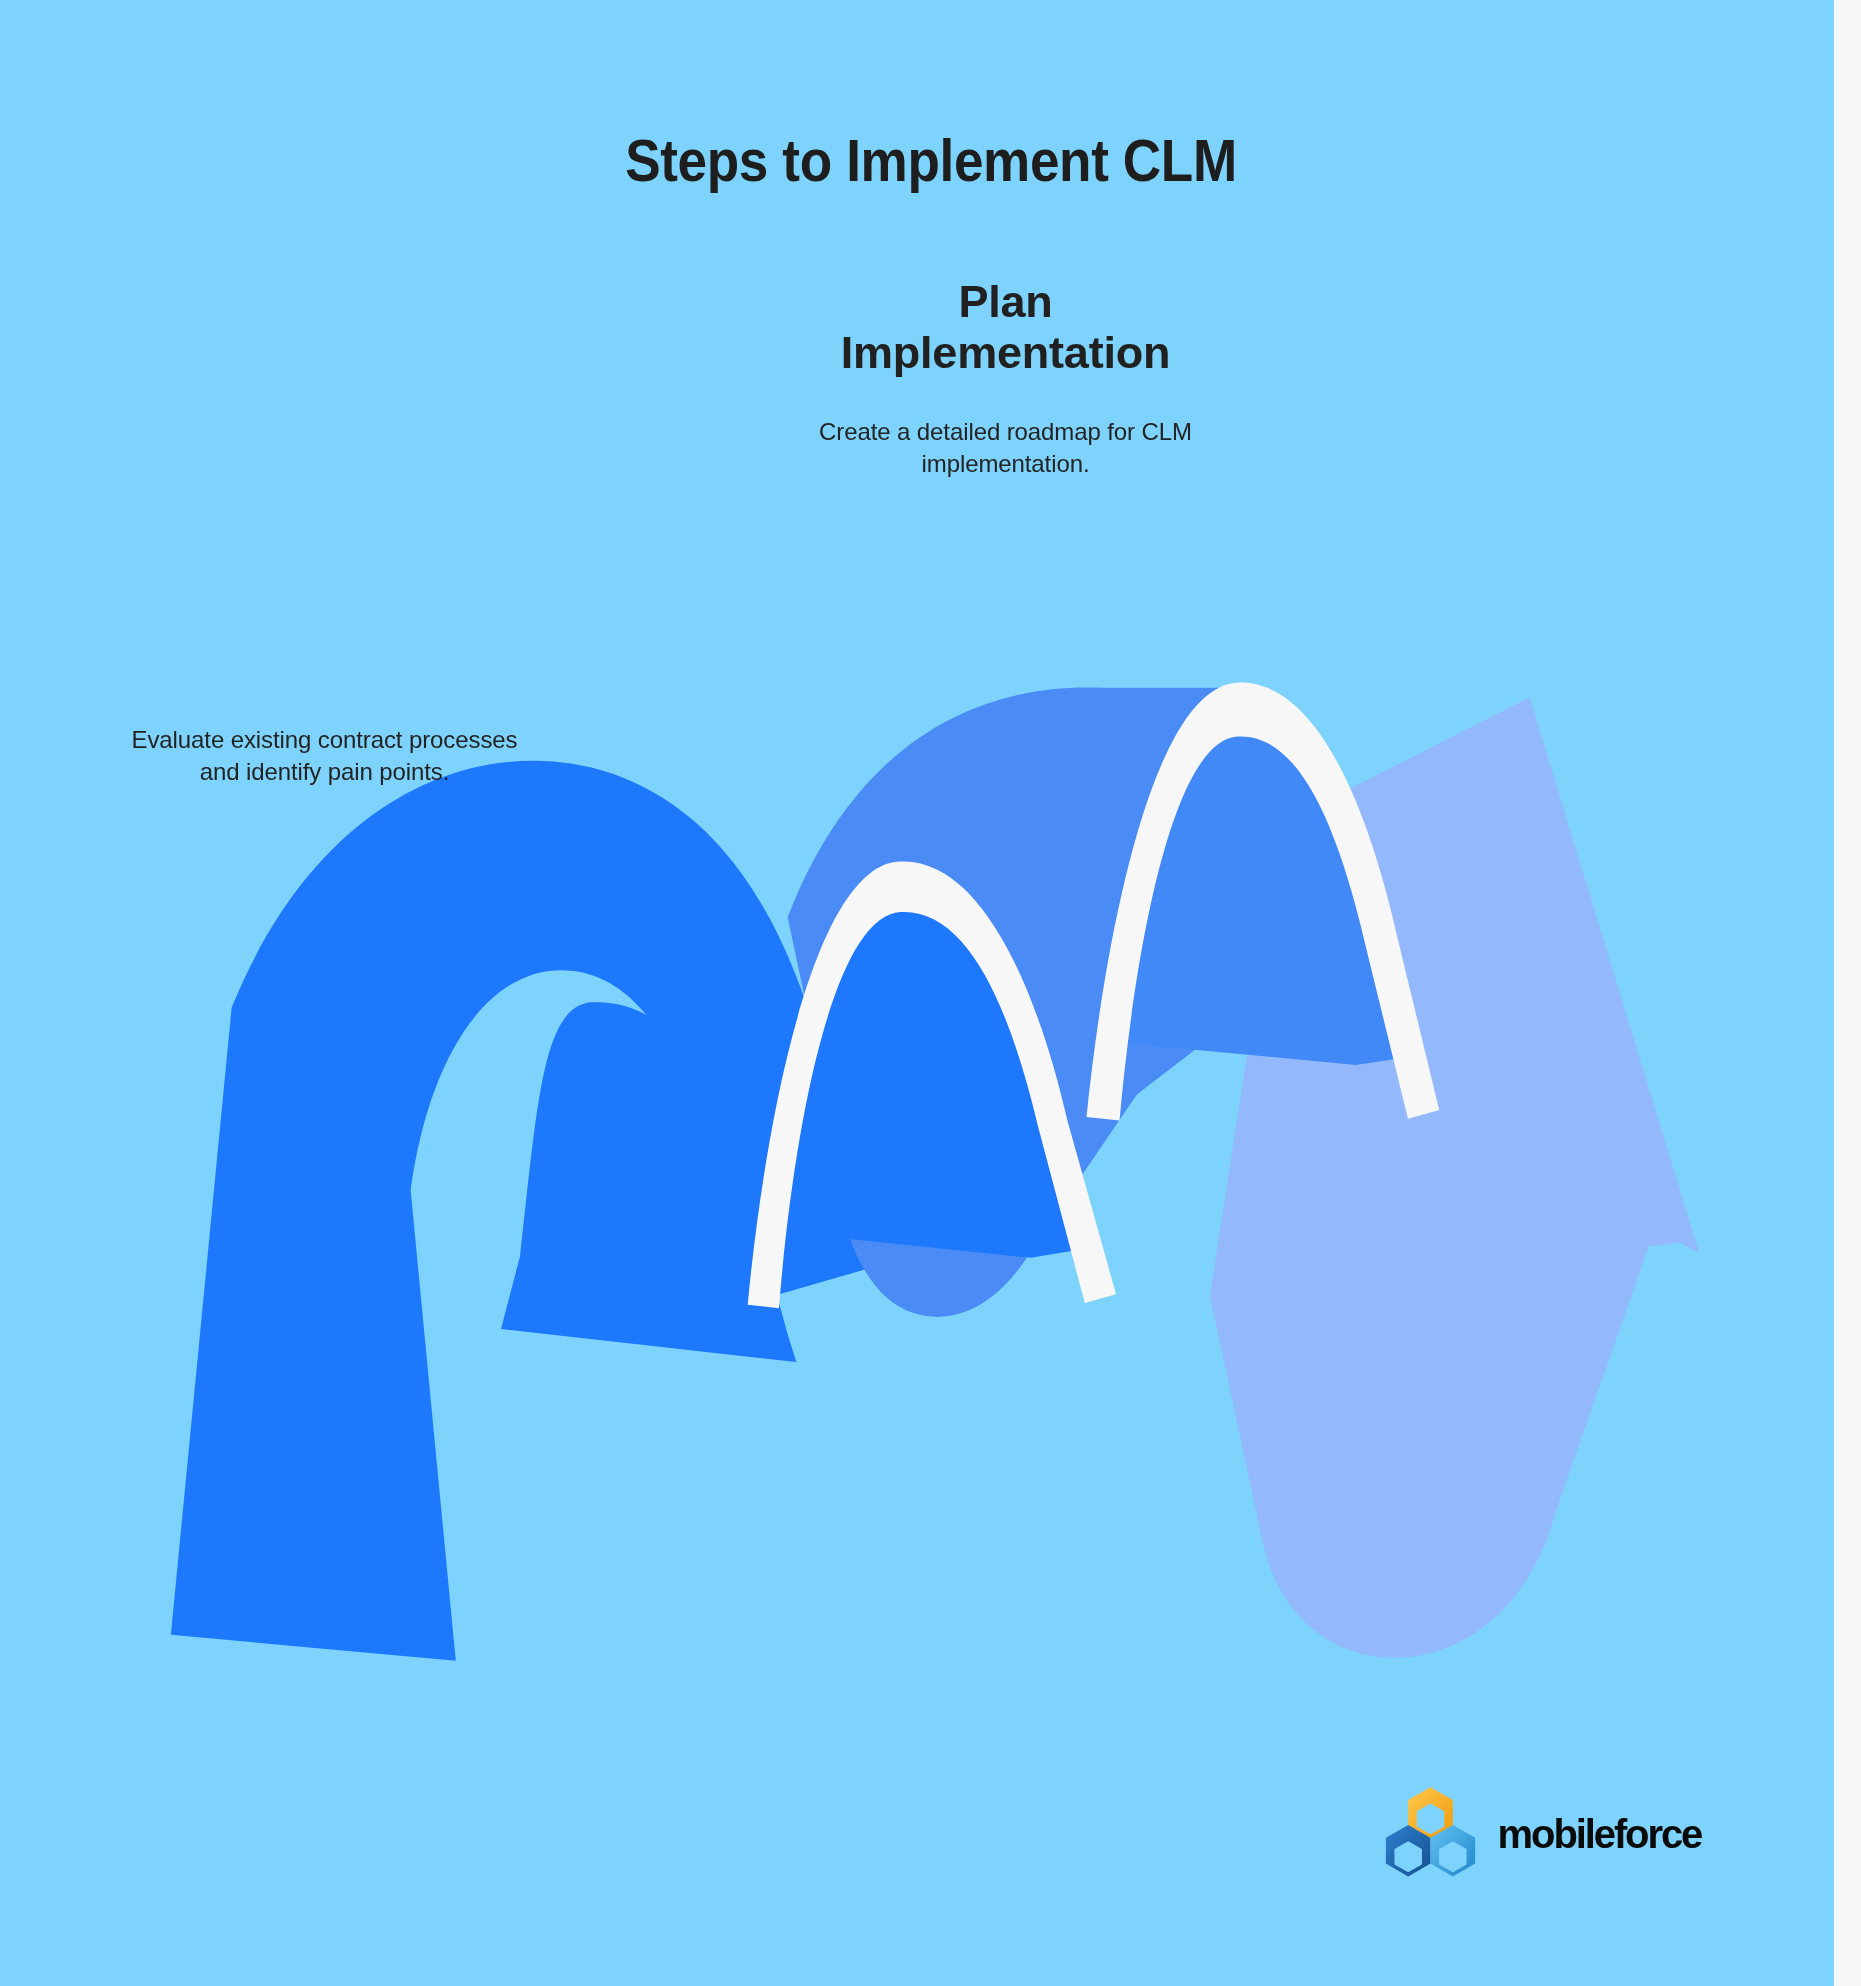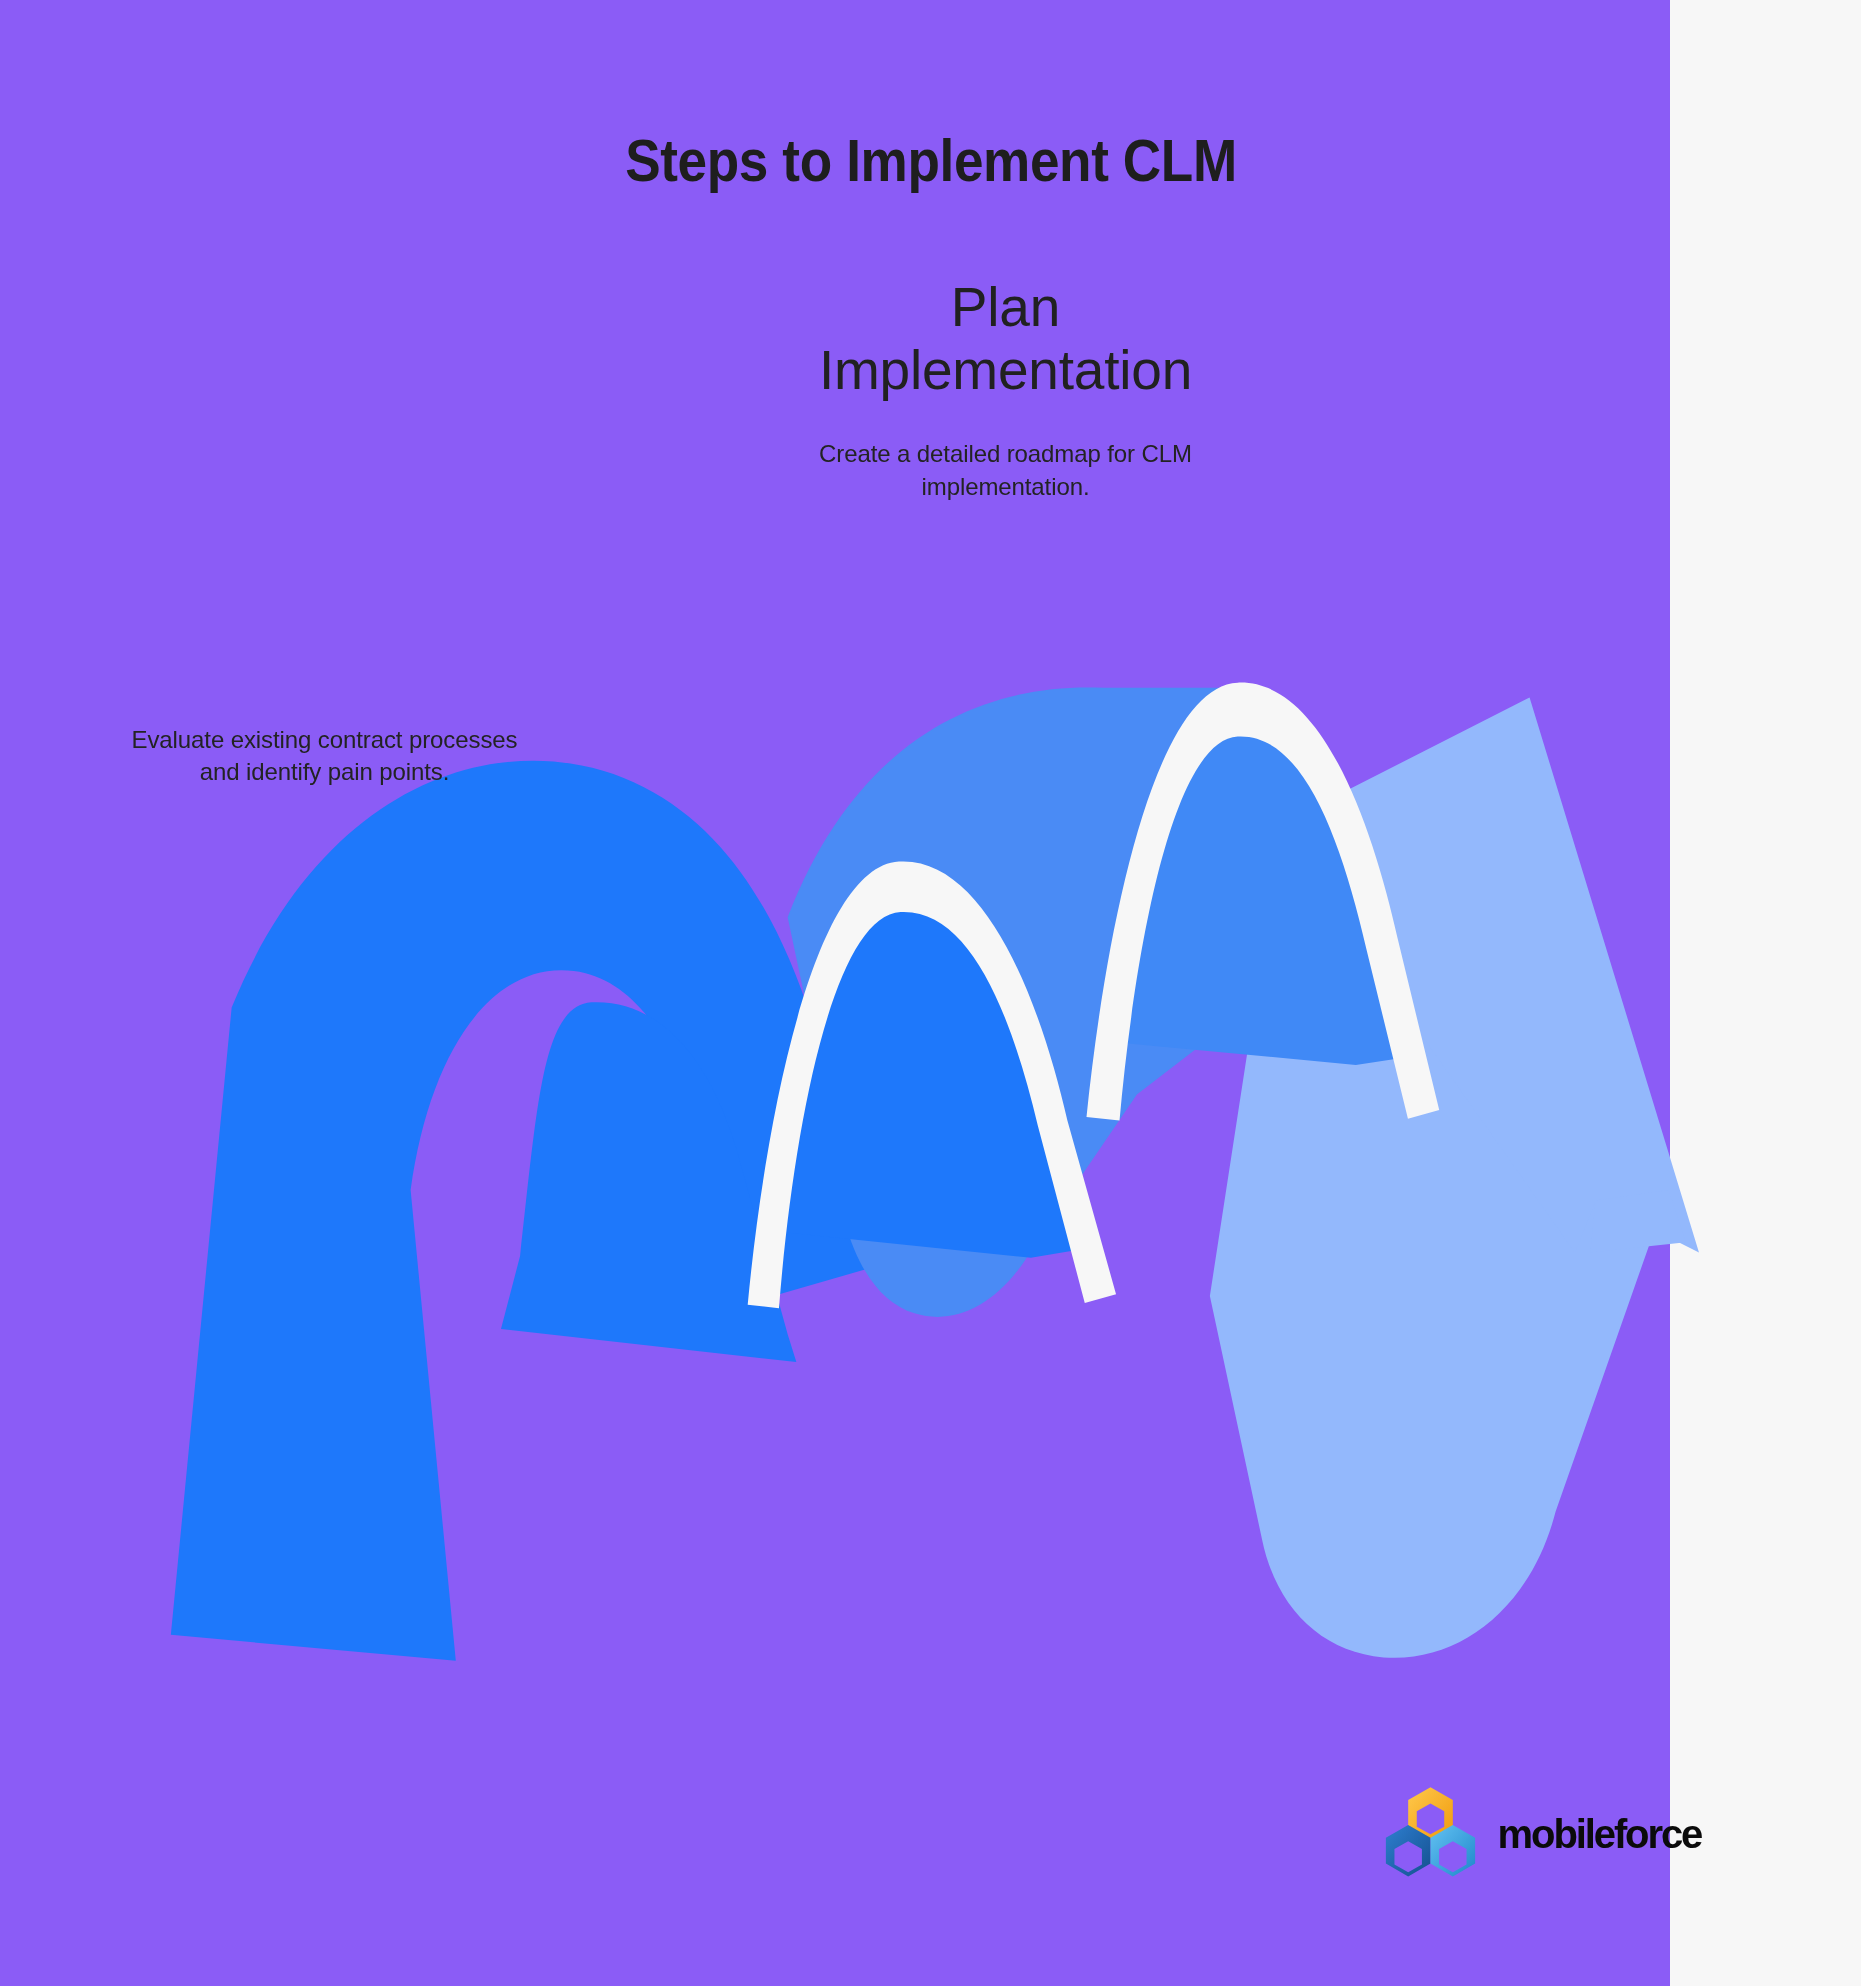--- a/index.html
+++ b/index.html
@@ -5,43 +5,43 @@
 <style>
   * { margin:0; padding:0; box-sizing:border-box; }
   html, body {
     width:1862px; height:1987px;
     background:#F7F7F7;
     font-family:"Liberation Sans", sans-serif;
     overflow:hidden;
   }
   #canvas {
     position:relative;
-    width:1670px; height:1987px;
-    background:#8b5cf6;
+    width:1834px; height:1987px;
+    background:#7dd3fc;
   }
 
   
   #page-title {
     position:absolute;
     top:127px; left:0; width:1862px;
     text-align:center;
     font-size:59px;
     font-weight:bold;
     letter-spacing:-0.4px;
     color:#1E1E1E;
     font-family:"Liberation Sans Narrow","Liberation Sans", sans-serif;
     transform:scaleX(0.90);
     transform-origin:center;
   }
 
   
   .step { position:absolute; }
   .step-heading {
-    font-size:55px;
-    font-weight:400;
+    font-size:45px;
+    font-weight:700;
     line-height:1.14;
     color:#212121;
     text-align:center;
     letter-spacing:-0.2px;
   }
   .step-desc {
     font-size:24px;
     font-weight:400;
     line-height:1.35;
     color:#232323;

